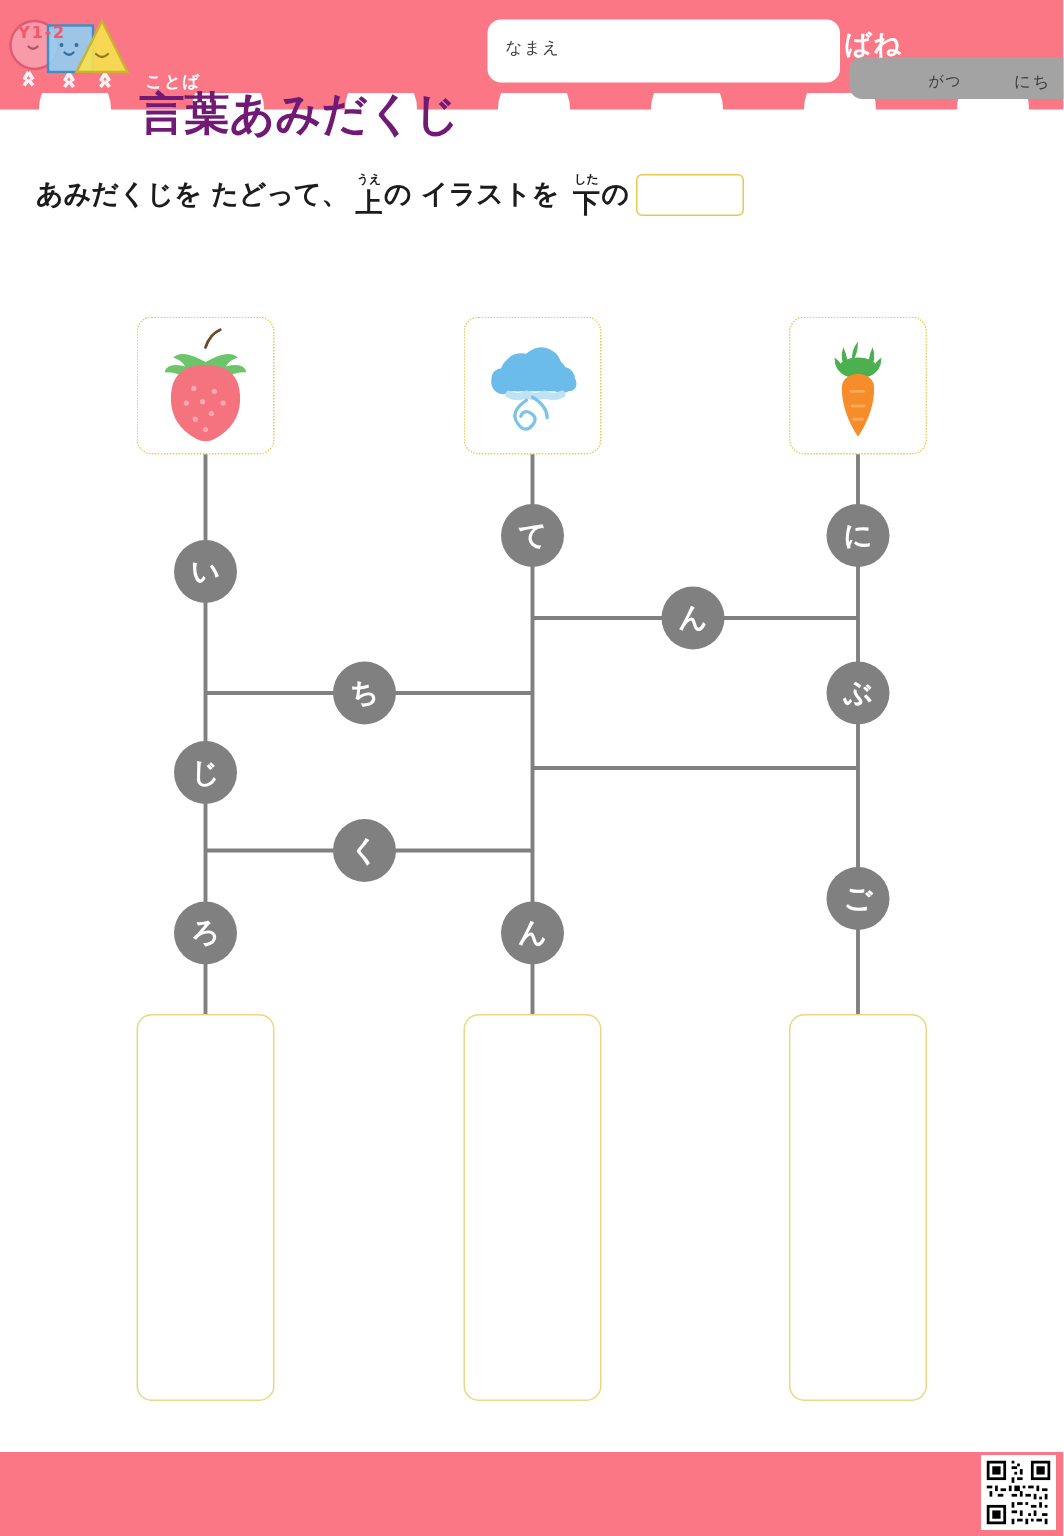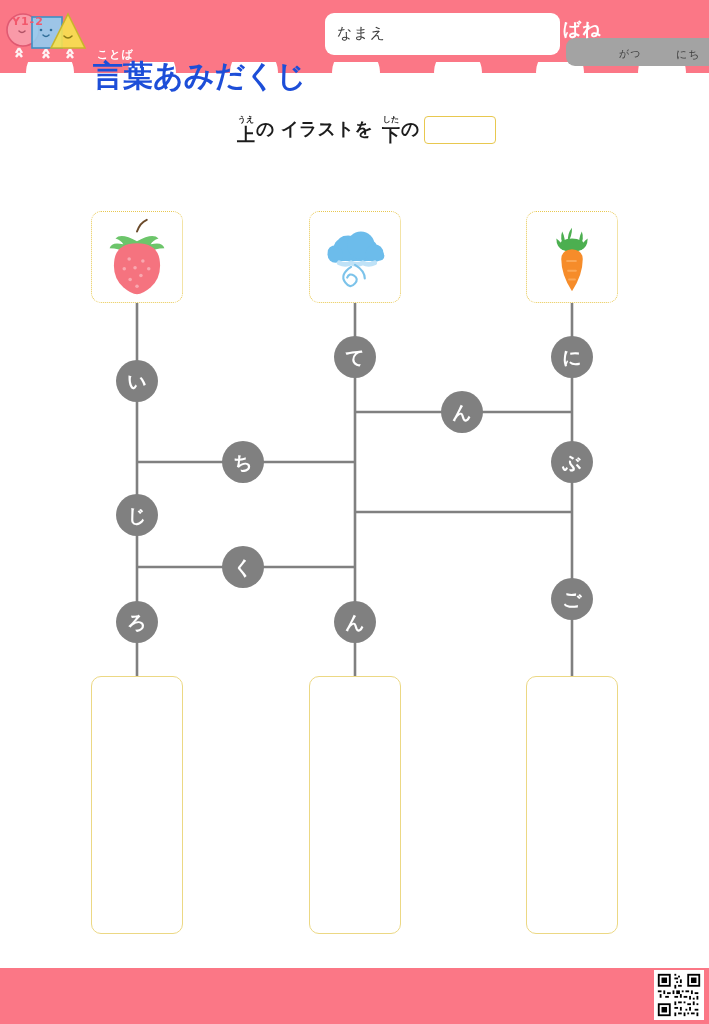--- a/index.html
+++ b/index.html
@@ -45,36 +45,36 @@
     left: 4px; top: 1px;
     font-size: 11px;
     color: #ffffff;
     letter-spacing: 1px;
     font-weight: bold;
   }
   .title-main {
     position: absolute;
     left: 0px; top: 10px;
     font-size: 30px;
-    color: #1d4ed8;
+    color: #701a75;
     font-weight: bold;
     letter-spacing: 0px;
     white-space: nowrap;
   }
   .name-field {
     position: absolute;
     left: 325px; top: 13px;
     width: 235px; height: 42px;
     background: #ffffff;
     border-radius: 9px;
   }
   .name-label {
     position: absolute;
     left: 12px; top: 11px;
-    font-size: 15px;
+    font-size: 11px;
     color: #3c3c3c;
     letter-spacing: 1px;
   }
   .date-field {
     position: absolute;
     left: 566px; top: 38px;
     width: 171px; height: 28px;
     background: #a3a3a3;
     border-radius: 9px 0 0 9px;
   }
@@ -259,20 +259,21 @@
 <div class="name-field">
   <span class="name-label">なまえ</span>
 </div>
 
 <div class="date-field">
   <span class="date-gatsu">がつ</span>
   <span class="date-nichi">にち</span>
 </div>
 
 <div class="instruction">
+  <span class="instr-text" style="left:24px;">あみだくじを たどって、</span>
 
   <span class="ruby-holder" style="left:236px; top:6px; width:20px;">
     <span class="ruby-small">うえ</span>
     <span class="instr-text" style="left:0; top:9px; width:20px; text-align:center;">上</span>
   </span>
 
   <span class="instr-text" style="left:256px;">の イラストを </span>
 
   <span class="ruby-holder" style="left:381px; top:6px; width:20px;">
     <span class="ruby-small">した</span>

